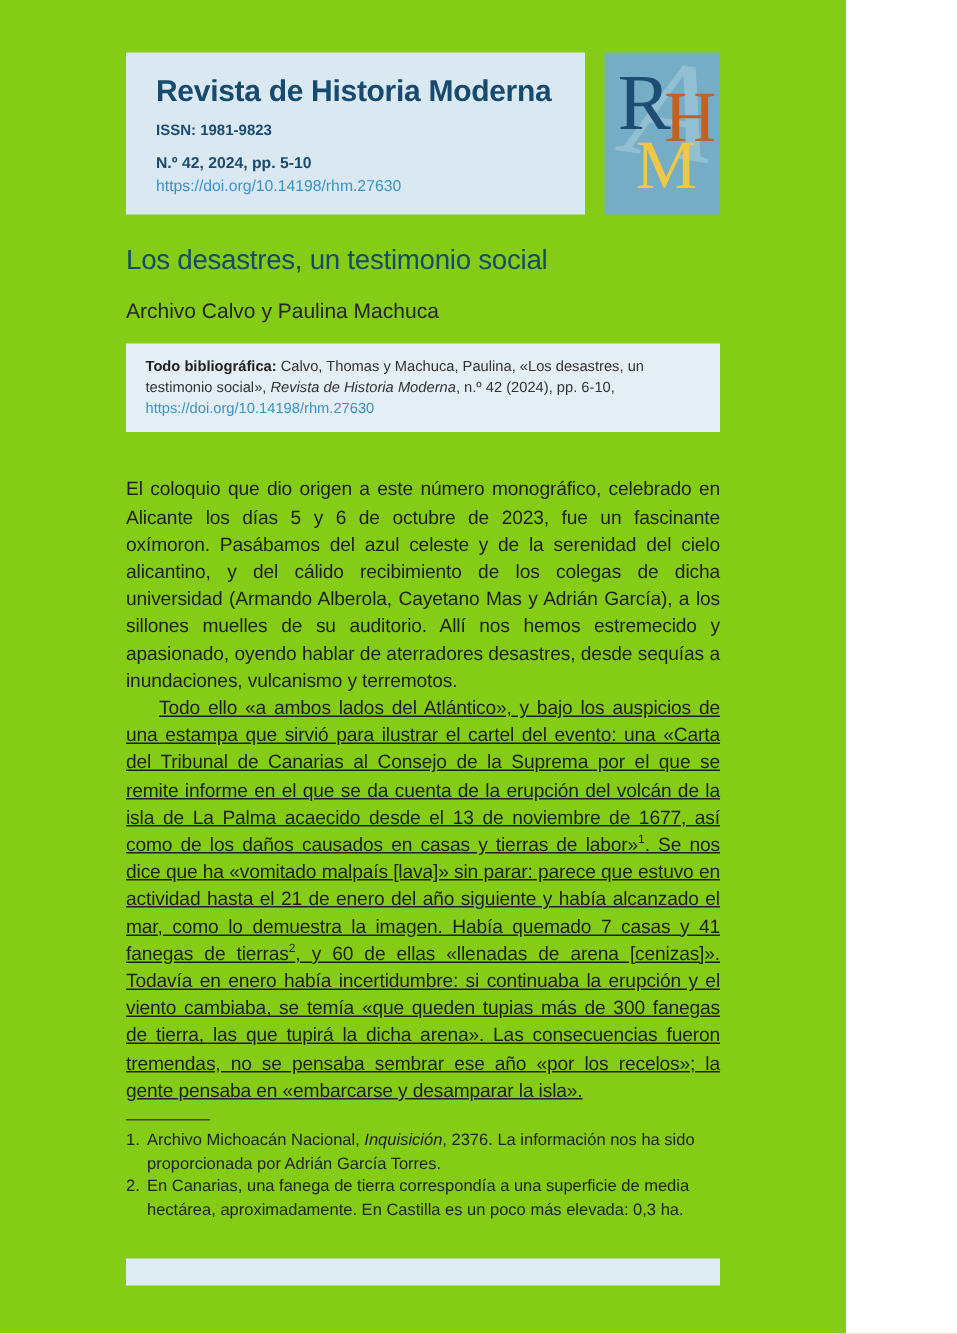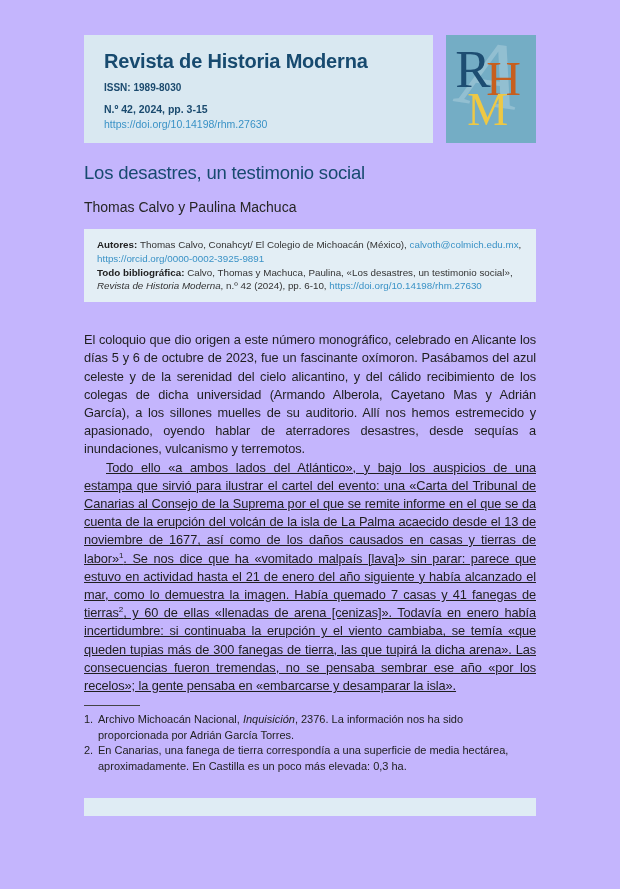--- a/index.html
+++ b/index.html
@@ -1,18 +1,18 @@
 <!DOCTYPE html>
 <html><head>
 <meta charset="utf-8">
 <style>
   * { margin:0; padding:0; box-sizing:border-box; }
   html,body { background:#ffffff; }
   body { font-family:"Liberation Sans", sans-serif; color:#1f1f1f; }
-  .page { position:relative; width:620px; height:889px; background:#c4b5fd; overflow:hidden; }
+  .page { position:relative; width:564px; height:889px; background:#84cc16; overflow:hidden; }
 
   
   .header-row { display:flex; margin:35px 84px 0 84px; gap:13px; }
   .journal-box { width:364px; height:108px; background:#d9e8f1; padding:14px 20px 10px 20px; }
   .journal-title { font-size:20px; font-weight:bold; color:#174a6f; letter-spacing:-0.2px; line-height:24px; }
   .journal-issn { margin-top:9px; font-size:10px; font-weight:bold; color:#1b4a6e; }
   .journal-issue { margin-top:10px; font-size:10.5px; font-weight:bold; color:#1b4a6e; }
   .journal-doi { display:block; margin-top:3px; font-size:10.5px; color:#3a92c6; text-decoration:none; }
 
   .logo { position:relative; width:94px; height:108px; background:#74adc5; overflow:hidden;
@@ -53,37 +53,36 @@
              line-height:13px; color:#333; }
 </style>
 </head>
 <body>
 
 <div class="page">
 
   <div class="header-row">
     <div class="journal-box">
       <div class="journal-title">Revista de Historia Moderna</div>
-      <div class="journal-issn">ISSN: 1989-8030</div>
-      <div class="journal-issue">N.º 42, 2024, pp. 3-15</div>
+      <div class="journal-issn">ISSN: 1981-9823</div>
+      <div class="journal-issue">N.º 42, 2024, pp. 5-10</div>
       <a href="#" class="journal-doi">https://doi.org/10.14198/rhm.27630</a>
     </div>
     <div class="logo">
       <span class="logo-a">A</span>
       <span class="logo-r">R</span>
       <span class="logo-h">H</span>
       <span class="logo-m">M</span>
     </div>
   </div>
 
   <div class="article-title">Los desastres, un testimonio social</div>
-  <div class="byline">Thomas Calvo y Paulina Machuca</div>
+  <div class="byline">Archivo Calvo y Paulina Machuca</div>
 
   <div class="credits">
-    <p><b>Autores: </b><span>Thomas Calvo, Conahcyt/ El Colegio de Michoacán (México), </span><a href="#">calvoth@colmich.edu.mx</a><span>, </span><a href="#">https://orcid.org/0000-0002-3925-9891</a></p>
     <p><b>Todo bibliográfica: </b><span>Calvo, Thomas y Machuca, Paulina, «Los desastres, un testimonio social», </span><i>Revista de Historia Moderna</i><span>, n.º 42 (2024), pp. 6-10, </span><a href="#">https://doi.org/10.14198/rhm.27630</a></p>
   </div>
 
   <div class="body-text">
     <p>El coloquio que dio origen a este número monográfico, celebrado en Alicante los días 5 y 6 de octubre de 2023, fue un fascinante oxímoron. Pasábamos del azul celeste y de la serenidad del cielo alicantino, y del cálido recibimiento de los colegas de dicha universidad (Armando Alberola, Cayetano Mas y Adrián García), a los sillones muelles de su auditorio. Allí nos hemos estremecido y apasionado, oyendo hablar de aterradores desastres, desde sequías a inundaciones, vulcanismo y terremotos.</p>
     <p class="indent"><span>Todo ello «a ambos lados del Atlántico», y bajo los auspicios de una estampa que sirvió para ilustrar el cartel del evento: una «Carta del Tribunal de Canarias al Consejo de la Suprema por el que se remite informe en el que se da cuenta de la erupción del volcán de la isla de La Palma acaecido desde el 13 de noviembre de 1677, así como de los daños causados en casas y tierras de labor»</span><sup>1</sup><span>. Se nos dice que ha «vomitado malpaís [lava]» sin parar: parece que estuvo en actividad hasta el 21 de enero del año siguiente y había alcanzado el mar, como lo demuestra la imagen. Había quemado 7 casas y 41 fanegas de tierras</span><sup>2</sup><span>, y 60 de ellas «llenadas de arena [cenizas]». Todavía en enero había incertidumbre: si continuaba la erupción y el viento cambiaba, se temía «que queden tupias más de 300 fanegas de tierra, las que tupirá la dicha arena». Las consecuencias fueron tremendas, no se pensaba sembrar ese año «por los recelos»; la gente pensaba en «embarcarse y desamparar la isla».</span></p>
   </div>
 
   <div class="fn-rule"></div>
   <div class="footnotes">

